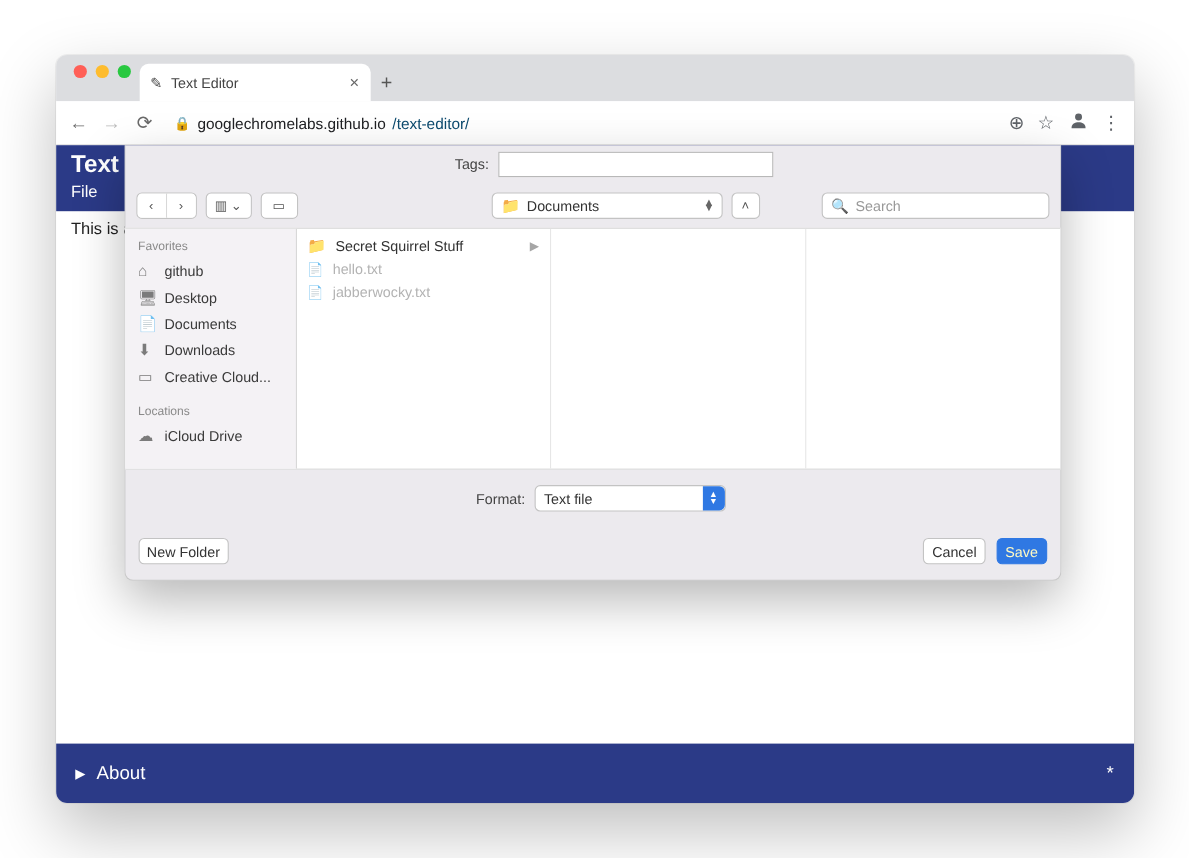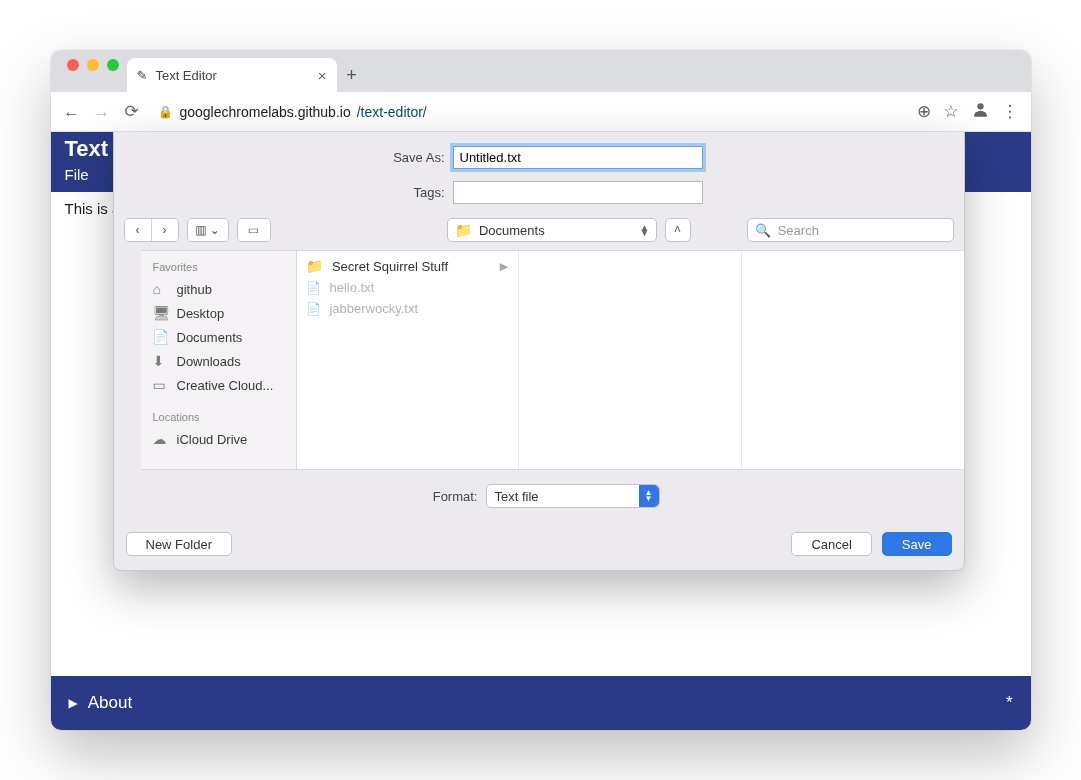--- a/index.html
+++ b/index.html
@@ -97,21 +97,20 @@
   }
   .dirbtn .stepper{position:absolute;right:6px;font-size:10px;color:#666;line-height:5px;}
   .upbtn{border:1px solid #c3c3c3;border-radius:5px;background:#fff;width:26px;height:24px;color:#555;font-size:12px;}
   .dlg-search{
     flex:1; border:1px solid #c3c3c3;border-radius:5px;background:#fff;height:24px;
     padding:0 8px; color:#999; display:flex;align-items:center; gap:6px;
   }
   .browser{
     display:flex; background:#fff; border-top:1px solid #d8d8d8; border-bottom:1px solid #d8d8d8;
     height:220px;
-    margin-left:27px;
   }
   .sidebar{ width:156px; background:#f4f2f5; border-right:1px solid #d8d8d8; padding:6px 0;}
   .side-head{ font-size:11px; color:#8a8a8a; padding:4px 12px;}
   .side-item{ display:flex;align-items:center; gap:8px; padding:4px 12px; color:#3a3a3a;}
   .side-item .ic{color:#7b7b7b; width:16px;font-size:14px;}
   .col{flex:1; border-right:1px solid #e6e6e6; padding:4px 0; min-width:200px;}
   .col:last-child{border-right:none;}
   .f-item{display:flex;align-items:center;gap:8px;padding:3px 10px;color:#333;}
   .f-item.dim{color:#b3b3b3;}
   .f-item .arrow{margin-left:auto;color:#a6a6a6;font-size:11px;}
@@ -125,21 +124,21 @@
   .select .cap{
     margin-left:auto;width:20px;height:100%;background:#2f78e3;border-radius:0 5px 5px 0;
     color:#fff;display:flex;flex-direction:column;align-items:center;justify-content:center;
     font-size:8px; line-height:6px;
   }
   .dlg-bottom{
     display:flex; align-items:center; padding:10px 12px 14px; gap:10px;
   }
   .btn{
     border:1px solid #c3c3c3;border-radius:5px;background:#fff;height:24px;
-    padding:0 19px;color:#333;font-size:13px;
+    padding:0 7px;color:#333;font-size:13px;
   }
   .btn.primary{background:#2f78e3;color:#fef9c3;border-color:#2f78e3;}
   .pencil{display:inline-block;transform:rotate(0deg);}
   input{font:inherit;}
 </style>
 </head>
 <body>
 
 <div class="window">
 
@@ -183,24 +182,20 @@
       <div class="app-menu">File</div>
     </div>
     <div class="page-body">This is a n</div>
     <div class="footer">
       <span class="disc">▶</span>
       <span>About</span>
       <span class="star">*</span>
     </div>
 
     <div class="dialog">
-      <div class="dlg-row dlg-top">
-        <span class="dlg-label">Save As:</span>
-        <input class="dlg-input focus" value="Untitled.txt" style="">
-      </div>
       <div class="dlg-row">
         <span class="dlg-label">Tags:</span>
         <input class="dlg-input" value="" style="">
       </div>
 
       <div class="dlg-navbar">
         <div class="seg">
           <button>‹</button>
           <div class="divider"></div>
           <button>›</button>

